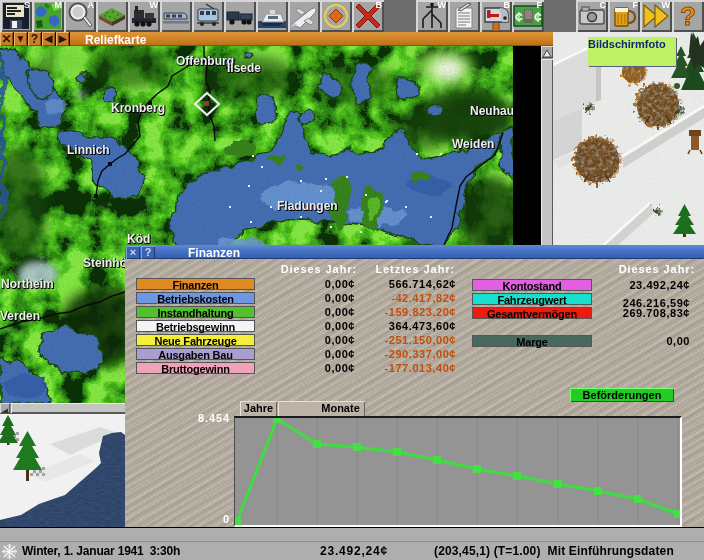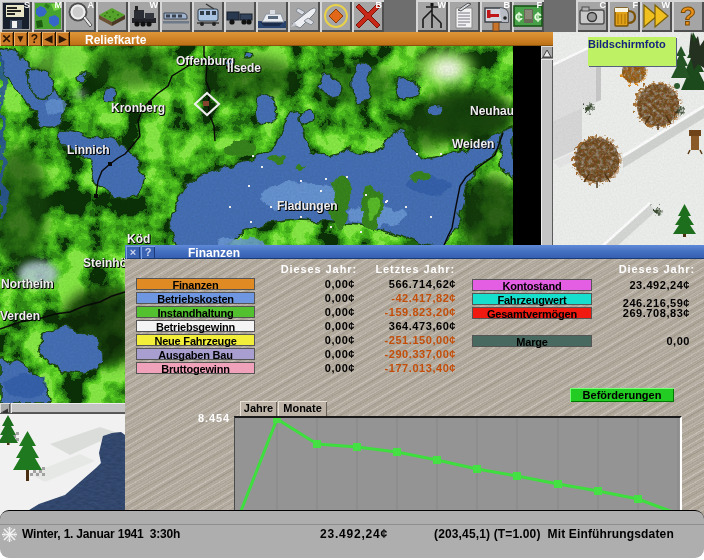--- a/index.html
+++ b/index.html
@@ -41,21 +41,21 @@
   
   #chart{left:109px;top:171px;width:445px;height:107px;background:#949494;
          border-top:2px solid #1a1a1a;border-left:1px solid #4a4a4a;
          border-right:2px solid #fff;border-bottom:2px solid #fff;}
   .tab{position:absolute;font-size:11px;line-height:15px;text-align:center;color:#000;
        background:#bcb3a6;box-shadow:inset 1px 1px 0 #e8e2d8, inset -1px -1px 0 #6a6258;}
   #befbtn{left:445px;top:143px;width:104px;height:14px;background:#2c2;
           box-shadow:inset 1px 1px 0 #7f7, inset -1px -1px 0 #070;
           font-size:11px;line-height:14px;text-align:center;color:#000;}
   
-  #status{left:0;top:510px;width:704px;height:48px;background:#aeaeae;border-top:1px solid #000;box-sizing:border-box;border-radius:9px;}
+  #status{left:0;top:527px;width:704px;height:33px;background:#aeaeae;border-top:1px solid #000;box-sizing:border-box;}
   #status .t{position:absolute;top:16px;font-size:12px;color:#000;letter-spacing:-0.2px;}
   
   #tip{left:588px;top:37px;width:88px;height:29px;background:#bef264;
        color:#16247e;font-size:11px;line-height:15px;text-align:left;
        box-shadow:1px 1px 0 #56607e;}
 </style></head>
 <body>
 
 <div class="abs" id="mapwin">
   <div class="abs" id="maptitle">
@@ -573,21 +573,21 @@
   <div class="row" style="left:347px;top:48px;background:#16dfcd;width:120px">Fahrzeugwert</div>
   <div class="row" style="left:347px;top:62px;background:#f01a10;width:120px">Gesamtvermögen</div>
   <div class="row" style="left:347px;top:90px;background:#48695f;width:120px">Marge</div>
 
   <div class="val" style="left:475px;top:34px">23.492,24¢</div>
   <div class="val" style="left:475px;top:52px">246.216,59¢</div>
   <div class="val" style="left:475px;top:62px">269.708,83¢</div>
   <div class="val" style="left:475px;top:90px">0,00</div>
 
   <div class="tab" style="left:115px;top:156px;width:37px;height:17px;">Jahre</div>
-  <div class="tab" style="left:153px;top:156px;width:49px;height:16px;">Monate</div>
+  <div class="tab" style="left:153px;top:156px;width:49px;height:16px;padding-left:38px;">Monate</div>
   <div class="abs" id="chart">
     <svg width="445" height="107" viewBox="0 0 445 107">
       <g stroke="#878787" stroke-width="1">
         <line x1="42" y1="0" x2="42" y2="107"></line>
           <line x1="82" y1="0" x2="82" y2="107"></line>
         <line x1="122" y1="0" x2="122" y2="107"></line>
           <line x1="162" y1="0" x2="162" y2="107"></line>
         <line x1="202" y1="0" x2="202" y2="107"></line>
           <line x1="242" y1="0" x2="242" y2="107"></line>
         <line x1="282" y1="0" x2="282" y2="107"></line>

